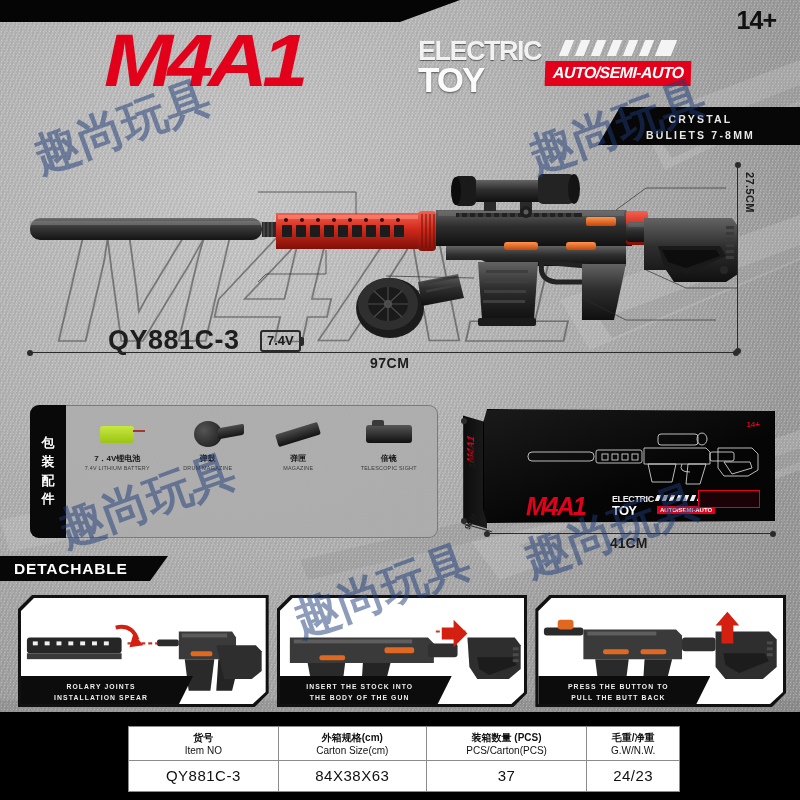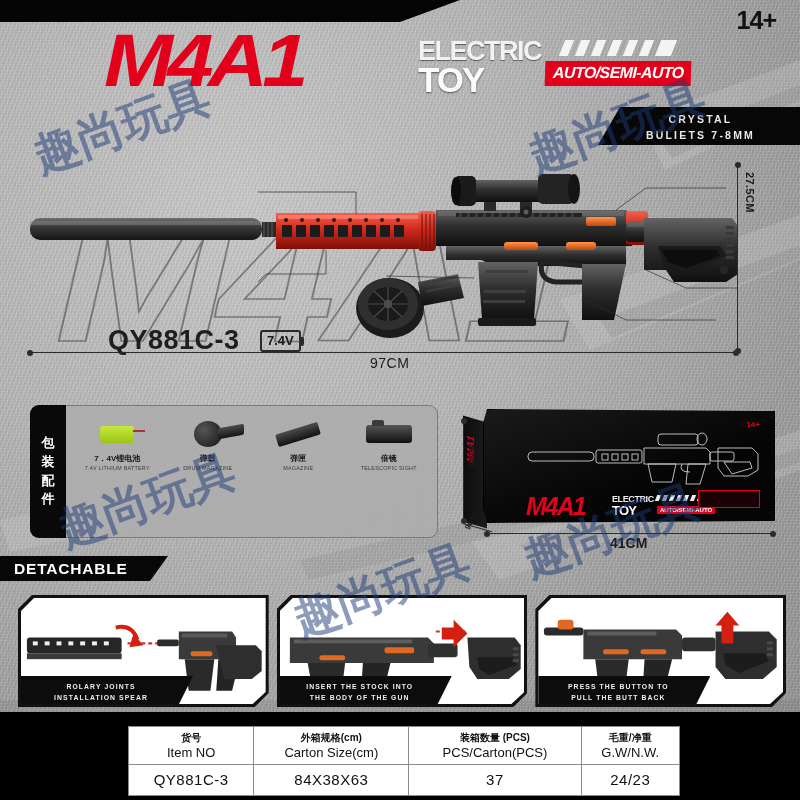--- a/index.html
+++ b/index.html
@@ -109,21 +109,21 @@
     padding:1px 5px 2px;
   }
   .volt:after{
     content:""; position:absolute; right:-5px; top:5px;
     width:4px; height:9px; background:#2a2a2a; border-radius:0 2px 2px 0;
   }
   
   .dimH{ position:absolute; left:28px; top:352px; width:710px; height:1px; background:#2b2b2b; }
   .dimH:before,.dimH:after{ content:""; position:absolute; top:-2.5px; width:6px; height:6px; border-radius:50%; background:#2b2b2b; }
   .dimH:before{ left:-1px; } .dimH:after{ right:-1px; }
-  .dimHlab{ position:absolute; left:370px; top:355px; font-size:14px; font-weight:normal; color:#1c1c1c; letter-spacing:.5px; }
+  .dimHlab{ position:absolute; left:370px; top:355px; font-size:14px; font-weight:bold; color:#1c1c1c; letter-spacing:.5px; }
   .dimV{ position:absolute; left:737px; top:163px; width:1px; height:190px; background:#2b2b2b; }
   .dimV:before,.dimV:after{ content:""; position:absolute; left:-2.5px; width:6px; height:6px; border-radius:50%; background:#2b2b2b; }
   .dimV:before{ top:-1px; } .dimV:after{ bottom:-1px; }
   .dimVlab{
     position:absolute; left:744px; top:172px;
     font-size:11px; font-weight:bold; color:#1c1c1c; letter-spacing:.4px;
     writing-mode:vertical-rl;
   }
   
   .accpanel{
@@ -226,21 +226,21 @@
     font-size:6.8px; font-weight:bold; letter-spacing:1.1px;
     text-align:center; padding:6px 12px 0 0; line-height:1.55;
   }
   .stepart{ position:absolute; inset:0; }
   
   .tablewrap{ position:absolute; left:0; top:712px; width:800px; height:88px; background:#000; }
   table{ position:absolute; left:128px; top:14px; width:552px; border-collapse:collapse; background:#fff; }
   th,td{ border:1px solid #8c8c8c; text-align:center; color:#111; }
   th{ padding:5px 2px 4px; }
   .cnh{ font-size:10px; font-weight:bold; display:block; line-height:1.25; }
-  .enh{ font-size:13px; font-weight:normal; display:block; }
+  .enh{ font-size:10px; font-weight:normal; display:block; }
   td{ font-size:15px; padding:6px 2px 7px; letter-spacing:.5px; }
   
   .wm{
     position:absolute; color:rgba(30,58,120,.50);
     font-family:"DejaVu Sans", sans-serif; font-weight:bold;
     pointer-events:none; white-space:nowrap;
   }
 </style>
 </head>
 <body>

